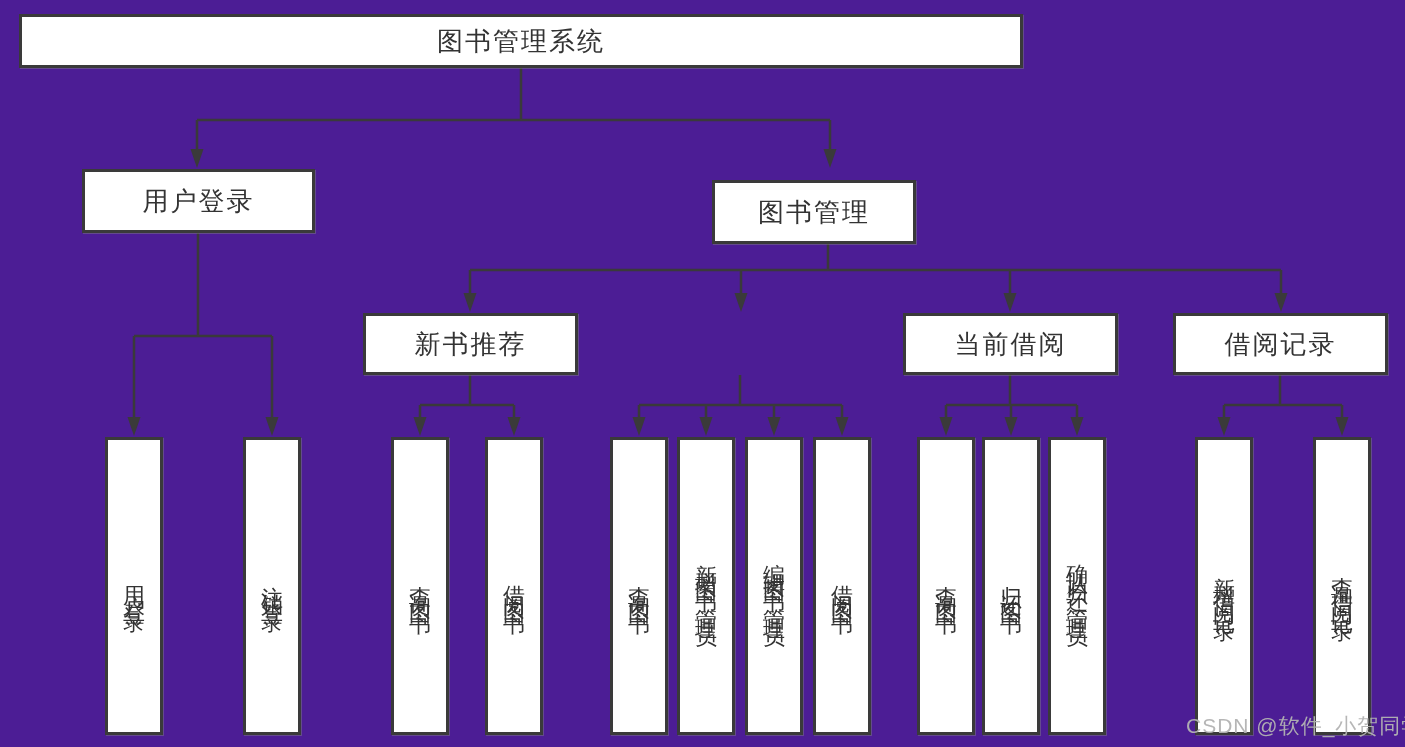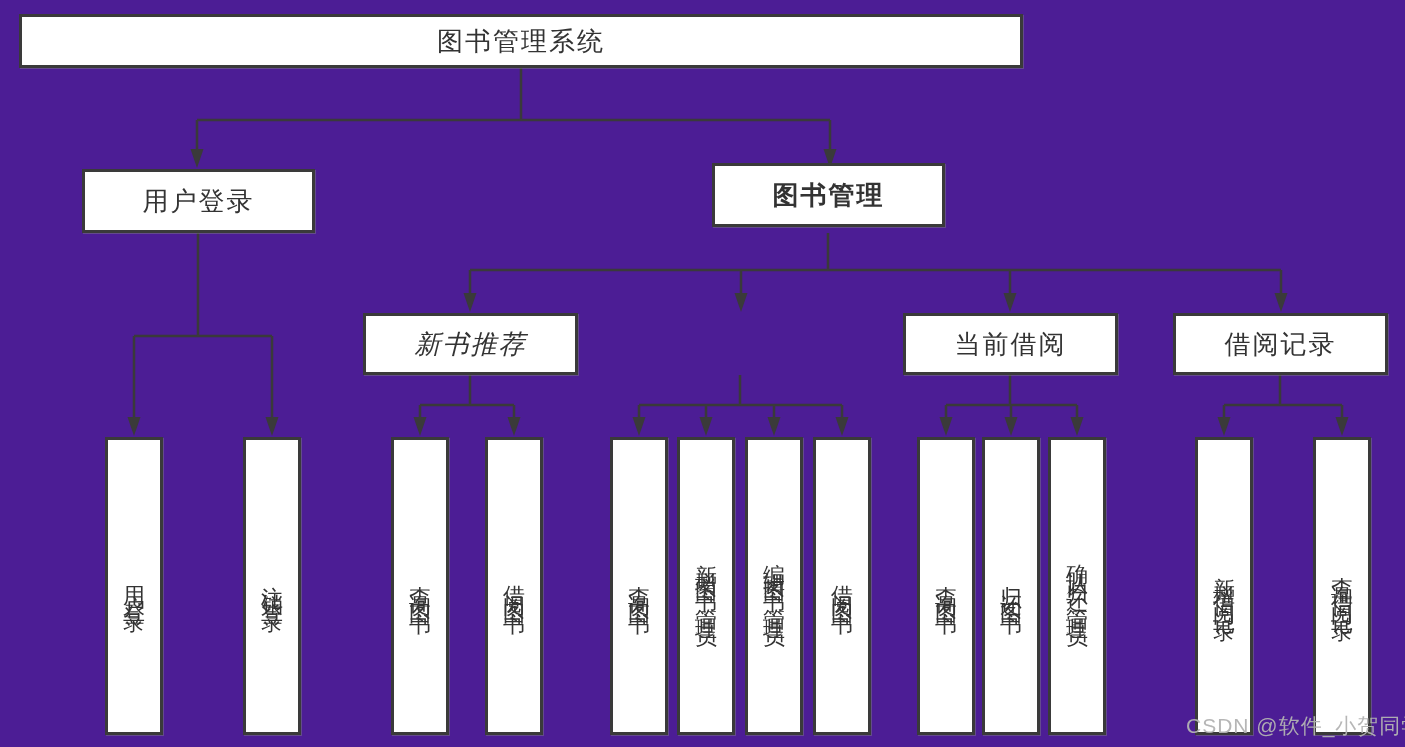--- a/index.html
+++ b/index.html
@@ -47,22 +47,22 @@
     font-size: 22px;
   }
   .vnode .vtext {
     writing-mode: vertical-rl;
     text-orientation: mixed;
     letter-spacing: 9px;
     line-height: 1;
   }
   .root-box   { left: 19px;  top: 14px;  width: 1004px; height: 54px; }
   .l2-a       { left: 82px;  top: 169px; width: 233px;  height: 64px; }
-  .l2-b       { left: 712px; top: 163px; width: 233px;  height: 64px; font-weight: bold; }
-  .l3-a       { left: 363px; top: 313px; width: 215px;  height: 62px; font-style: italic; }
+  .l2-b       { left: 712px; top: 180px; width: 204px;  height: 64px; }
+  .l3-a       { left: 363px; top: 313px; width: 215px;  height: 62px; }
   .l3-b       { left: 633px; top: 313px; width: 215px;  height: 62px; }
   .l3-c       { left: 903px; top: 313px; width: 215px;  height: 62px; }
   .l3-d       { left: 1173px;top: 313px; width: 215px;  height: 62px; }
   .leaf-1  { left: 105px; }
   .leaf-2  { left: 243px; }
   .leaf-3  { left: 391px; }
   .leaf-4  { left: 485px; }
   .leaf-5  { left: 610px; }
   .leaf-6  { left: 677px; }
   .leaf-7  { left: 745px; }

